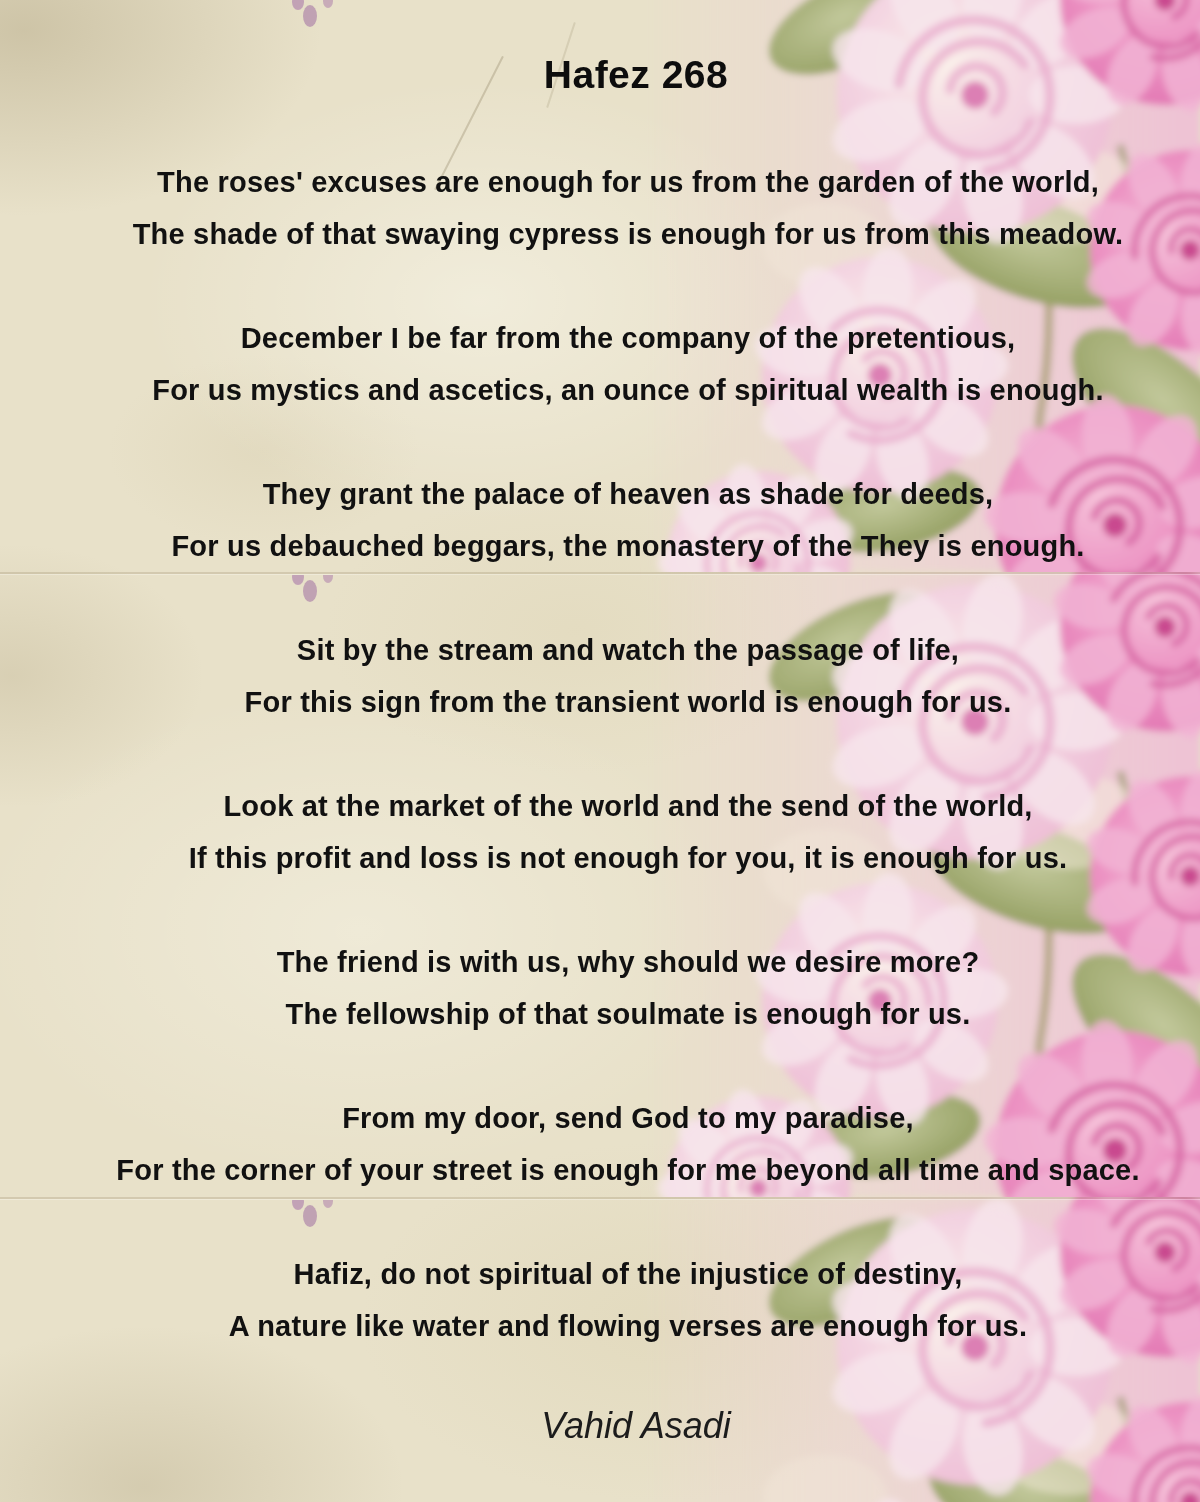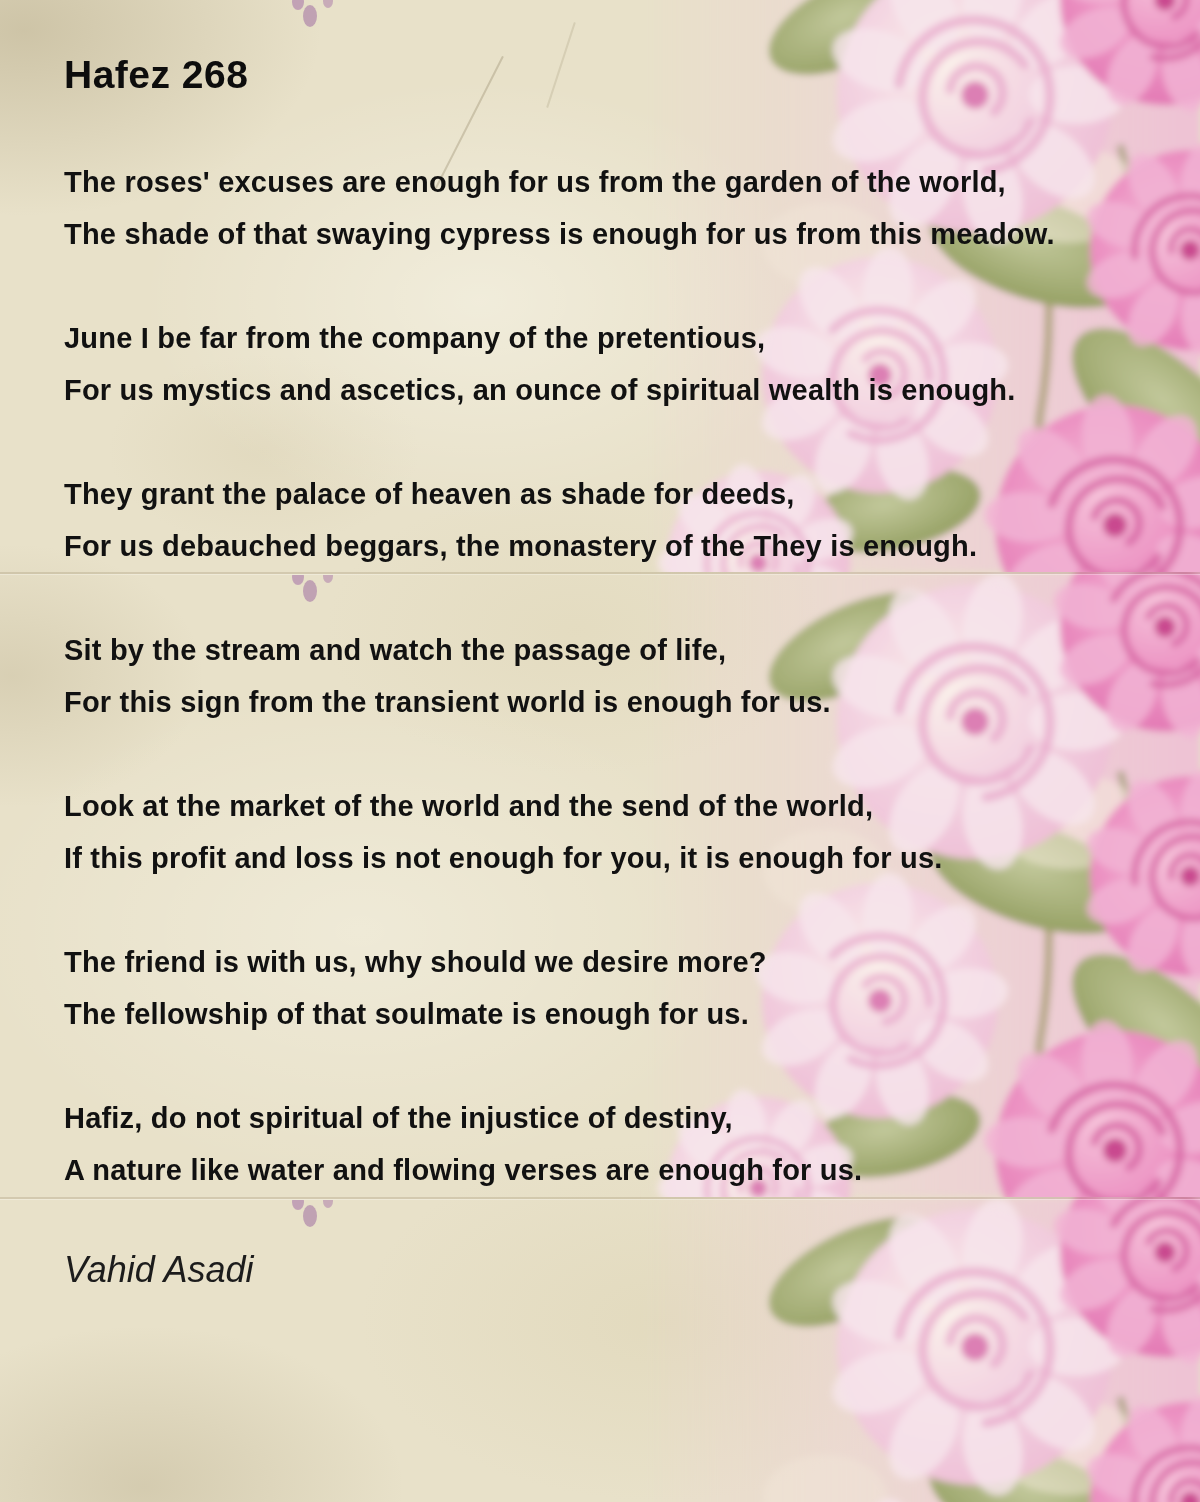--- a/index.html
+++ b/index.html
@@ -20,21 +20,21 @@
   .roses{position:absolute;top:0;left:0;width:1200px;height:1502px;pointer-events:none;}
   .seam{position:absolute;left:0;width:1200px;height:2px;
     background:rgba(135,120,82,.22);box-shadow:0 1px 0 rgba(255,255,252,.30);}
   .seam-1{top:572px;}
   .seam-2{top:1197px;}
   .scratch{position:absolute;background:rgba(125,112,80,.28);width:2px;border-radius:2px;}
   .scratch-1{left:468px;top:48px;height:150px;transform:rotate(27deg);}
   .scratch-2{left:560px;top:20px;height:90px;transform:rotate(18deg);opacity:.6;}
   .motif{position:absolute;left:288px;width:54px;height:34px;}
   .motif-1{top:0;}  .motif-2{top:575px;}  .motif-3{top:1200px;}
-  .content{position:absolute;left:64px;top:52px;right:0;color:#101010;}
+  .content{position:absolute;left:72px;top:52px;right:0;color:#101010;text-align:center;}
   h1.title{
     margin:0 0 58px 0;font-size:39px;line-height:46px;font-weight:bold;
     letter-spacing:.5px;color:#0d0d0d;
   }
   .stanza{margin:0 16px 52px 0;}
   .stanza p{
     margin:0;font-size:29px;line-height:52px;font-weight:bold;
     letter-spacing:.2px;white-space:nowrap;color:#111111;
   }
   .author{
@@ -208,38 +208,42 @@
   </svg>
 
   <div class="content">
     <h1 class="title">Hafez 268</h1>
 
     <div class="stanza">
       <p>The roses' excuses are enough for us from the garden of the world,</p>
       <p>The shade of that swaying cypress is enough for us from this meadow.</p>
     </div>
     <div class="stanza">
-      <p>June I be far from the company of the pretentious,</p>
+      <p>December I be far from the company of the pretentious,</p>
       <p>For us mystics and ascetics, an ounce of spiritual wealth is enough.</p>
     </div>
     <div class="stanza">
       <p>They grant the palace of heaven as shade for deeds,</p>
       <p>For us debauched beggars, the monastery of the They is enough.</p>
     </div>
     <div class="stanza">
       <p>Sit by the stream and watch the passage of life,</p>
       <p>For this sign from the transient world is enough for us.</p>
     </div>
     <div class="stanza">
       <p>Look at the market of the world and the send of the world,</p>
       <p>If this profit and loss is not enough for you, it is enough for us.</p>
     </div>
     <div class="stanza">
       <p>The friend is with us, why should we desire more?</p>
       <p>The fellowship of that soulmate is enough for us.</p>
+    </div>
+    <div class="stanza">
+      <p>From my door, send God to my paradise,</p>
+      <p>For the corner of your street is enough for me beyond all time and space.</p>
     </div>
     <div class="stanza">
       <p>Hafiz, do not spiritual of the injustice of destiny,</p>
       <p>A nature like water and flowing verses are enough for us.</p>
     </div>
 
     <div class="author">Vahid Asadi</div>
   </div>
 </div>
 

